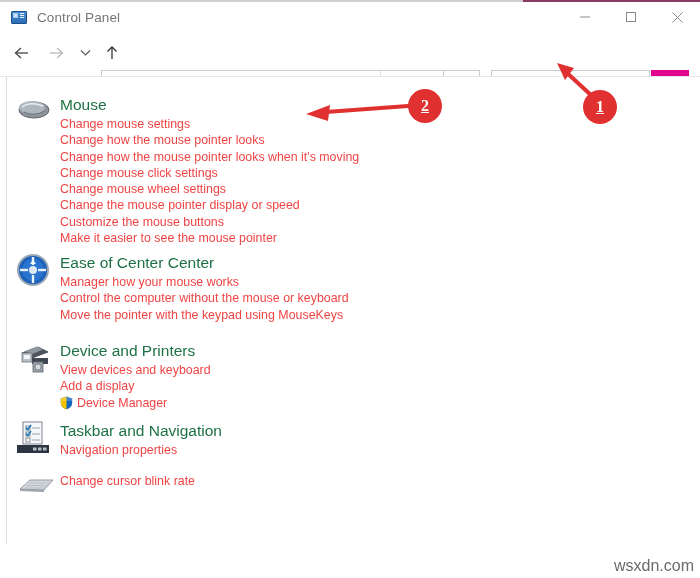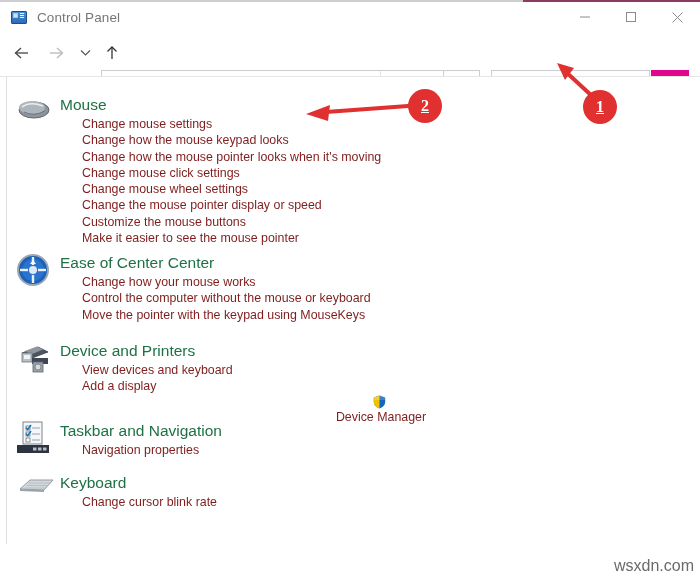--- a/index.html
+++ b/index.html
@@ -240,30 +240,28 @@
   }
   .group-title {
     font-size: 15.5px;
     color: #1e7145;
     line-height: 20px;
     margin-bottom: 1px;
     white-space: nowrap;
   }
   .group-link {
     font-size: 12.4px;
-    color: #7f1d1d;
+    color: #ef4444;
     line-height: 16.3px;
     white-space: nowrap;
     cursor: pointer;
-    margin-left: 22px;
   }
   .group-link.with-shield {
     display: flex;
     align-items: center;
-    flex-direction: column;
   }
   .shield-ico {
     margin-right: 4px;
     flex: none;
     display: inline-flex;
   }
 
   
   .anno-svg {
     position: absolute;
@@ -414,21 +412,21 @@
         <svg width="36" height="28" viewBox="0 0 36 28">
           <ellipse cx="18" cy="15" rx="15" ry="8" fill="#8d949b" stroke="#5e666e" stroke-width="1"></ellipse>
           <ellipse cx="16" cy="12.5" rx="13" ry="6.5" fill="#aeb6bd"></ellipse>
           <path d="M6 12 Q14 6 27 11" fill="none" stroke="#e8ecef" stroke-width="1.6"></path>
           <path d="M8 17 Q18 22 29 16" fill="none" stroke="#6f777f" stroke-width="1"></path>
         </svg>
       </div>
       <div class="group-body">
         <div class="group-title">Mouse</div>
         <div class="group-link">Change mouse settings</div>
-        <div class="group-link">Change how the mouse keypad looks</div>
+        <div class="group-link">Change how the mouse pointer looks</div>
         <div class="group-link">Change how the mouse pointer looks when it's moving</div>
         <div class="group-link">Change mouse click settings</div>
         <div class="group-link">Change mouse wheel settings</div>
         <div class="group-link">Change the mouse pointer display or speed</div>
         <div class="group-link">Customize the mouse buttons</div>
         <div class="group-link">Make it easier to see the mouse pointer</div>
       </div>
     </div>
 
     <div class="result-group" style="top:176px">
@@ -439,21 +437,21 @@
           <circle cx="17" cy="17" r="4" fill="#dfe9f5"></circle>
           <rect x="15.8" y="4" width="2.4" height="8" fill="#eaf2fa"></rect>
           <rect x="22" y="15.8" width="8" height="2.4" fill="#eaf2fa"></rect>
           <rect x="15.8" y="22" width="2.4" height="8" fill="#eaf2fa"></rect>
           <rect x="4" y="15.8" width="8" height="2.4" fill="#eaf2fa"></rect>
           <path d="M17 7 L20 11 L14 11 Z" fill="#ffffff"></path>
         </svg>
       </div>
       <div class="group-body">
         <div class="group-title">Ease of Center Center</div>
-        <div class="group-link">Change how your mouse works</div>
+        <div class="group-link">Manager how your mouse works</div>
         <div class="group-link">Control the computer without the mouse or keyboard</div>
         <div class="group-link">Move the pointer with the keypad using MouseKeys</div>
       </div>
     </div>
 
     <div class="result-group" style="top:264px">
       <div class="group-icon">
         <svg width="36" height="34" viewBox="0 0 36 34">
           <polygon points="6,12 22,6 32,11 16,17" fill="#4c5560" stroke="#333b44" stroke-width="0.8"></polygon>
           <polygon points="9,10 21,5.5 27,8.5 15,13.5" fill="#8e979f"></polygon>
@@ -509,21 +507,20 @@
       <div class="group-icon">
         <svg width="40" height="26" viewBox="0 0 40 26">
           <polygon points="4,16 14,7 37,7 28,17" fill="#d3d8dd" stroke="#8d949b" stroke-width="0.9"></polygon>
           <polygon points="4,16 28,17 28,19 4,18" fill="#9aa2aa"></polygon>
           <line x1="13" y1="10" x2="34" y2="10" stroke="#b0b7be" stroke-width="0.8"></line>
           <line x1="11" y1="12.5" x2="32" y2="12.5" stroke="#b0b7be" stroke-width="0.8"></line>
           <line x1="9" y1="15" x2="30" y2="15" stroke="#b0b7be" stroke-width="0.8"></line>
         </svg>
       </div>
       <div class="group-body">
-        <div class="group-title">Keyboard</div>
         <div class="group-link">Change cursor blink rate</div>
       </div>
     </div>
 
   </div>
 
   <svg class="anno-svg" viewBox="0 0 700 578">
 
     <g>
       <line x1="408" y1="106" x2="326" y2="112" stroke="#e03030" stroke-width="4" stroke-linecap="round"></line>

